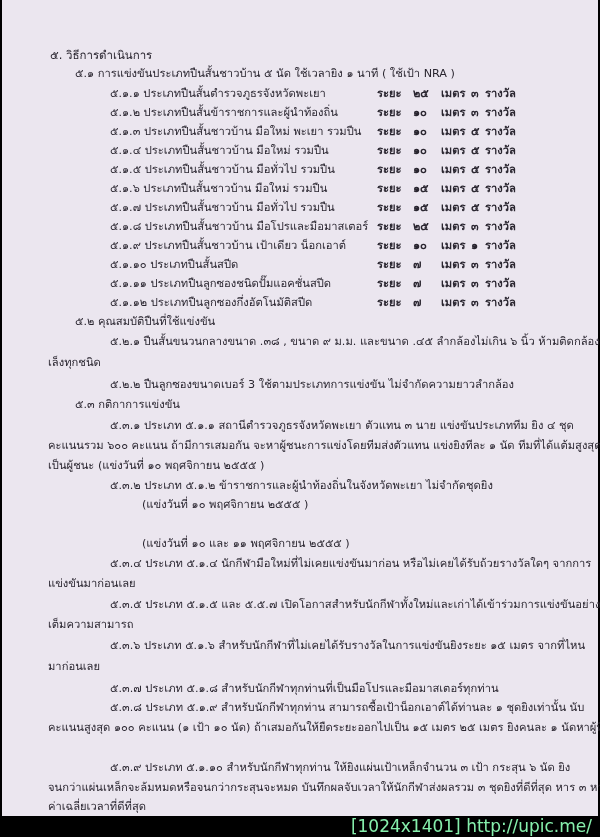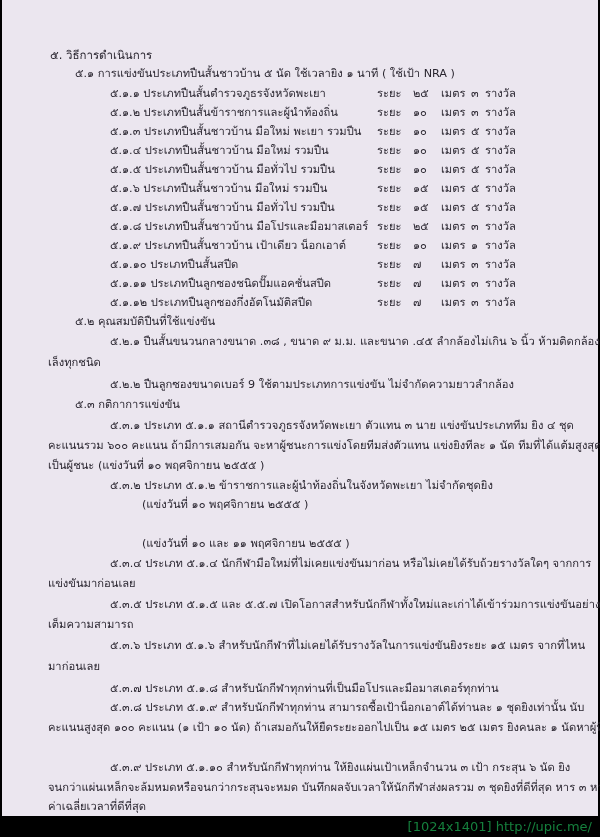--- a/index.html
+++ b/index.html
@@ -16,32 +16,32 @@
   }
   .line {
     position: absolute; font-size: 11.2px; white-space: nowrap; line-height: 15px;
   }
   .title { left: 48px; font-size: 11.5px; text-align: right; }
   .l1 { left: 73px; }
   .l2 { left: 108px; }
   .l3 { left: 140px; }
   .l0 { left: 46px; }
   .dist { position: absolute; left: 375px; font-size: 11.2px; white-space: nowrap; line-height: 15px; }
-  .dist span { display: inline-block; }
+  .dist span { display: inline-block; font-weight: bold; }
   .d-label { width: 36px; }
   .d-val { width: 28px; }
   .d-unit { width: 30px; }
   .d-num { width: 14px; }
   .footer {
     position: absolute; left: 0; top: 816px; width: 600px; height: 21px;
     background: #000;
   }
   .watermark {
     position: absolute; right: 8px; top: 2px;
-    color: #15803d; font-size: 13px; line-height: 17px;
+    color: #86efac; font-size: 17px; line-height: 17px;
     font-family: "DejaVu Sans", sans-serif;
   }
 </style>
 </head>
 <body>
 
 <div class="page">
   <div class="line title" style="top:48px">๕. วิธีการดำเนินการ</div>
   <div class="line l1" style="top:66px">๕.๑ การแข่งขันประเภทปืนสั้นชาวบ้าน ๕ นัด ใช้เวลายิง ๑ นาที ( ใช้เป้า NRA )</div>
 
@@ -79,21 +79,21 @@
     <div class="line l2" style="top:276px">๕.๑.๑๑ ประเภทปืนลูกซองชนิดปั๊มแอคชั่นสปีด</div>
     <div class="dist" style="top:276px"><span class="d-label">ระยะ</span><span class="d-val">๗</span><span class="d-unit">เมตร</span><span class="d-num">๓</span><span>รางวัล</span></div>
 
     <div class="line l2" style="top:295px">๕.๑.๑๒ ประเภทปืนลูกซองกึ่งอัตโนมัติสปีด</div>
     <div class="dist" style="top:295px"><span class="d-label">ระยะ</span><span class="d-val">๗</span><span class="d-unit">เมตร</span><span class="d-num">๓</span><span>รางวัล</span></div>
   </div>
 
   <div class="line l1" style="top:314px">๕.๒ คุณสมบัติปืนที่ใช้แข่งขัน</div>
   <div class="line l2" style="top:334px">๕.๒.๑ ปืนสั้นขนวนกลางขนาด .๓๘ , ขนาด ๙ ม.ม. และขนาด .๔๕ ลำกล้องไม่เกิน ๖ นิ้ว ห้ามติดกล้อง</div>
   <div class="line l0" style="top:355px">เล็งทุกชนิด</div>
-  <div class="line l2" style="top:377px">๕.๒.๒ ปืนลูกซองขนาดเบอร์ 9 ใช้ตามประเภทการแข่งขัน ไม่จำกัดความยาวลำกล้อง</div>
+  <div class="line l2" style="top:377px">๕.๒.๒ ปืนลูกซองขนาดเบอร์ 3 ใช้ตามประเภทการแข่งขัน ไม่จำกัดความยาวลำกล้อง</div>
 
   <div class="line l1" style="top:397px">๕.๓ กติกาการแข่งขัน</div>
 
   <div class="line l2" style="top:418px">๕.๓.๑ ประเภท ๕.๑.๑ สถานีตำรวจภูธรจังหวัดพะเยา ตัวแทน ๓ นาย แข่งขันประเภททีม ยิง ๔ ชุด</div>
   <div class="line l0" style="top:438px">คะแนนรวม ๖๐๐ คะแนน ถ้ามีการเสมอกัน จะหาผู้ชนะการแข่งโดยทีมส่งตัวแทน แข่งยิงทีละ ๑ นัด ทีมที่ได้แต้มสูงสุด</div>
   <div class="line l0" style="top:458px">เป็นผู้ชนะ (แข่งวันที่ ๑๐ พฤศจิกายน ๒๕๕๕ )</div>
 
   <div class="line l2" style="top:478px">๕.๓.๒ ประเภท ๕.๑.๒ ข้าราชการและผู้นำท้องถิ่นในจังหวัดพะเยา ไม่จำกัดชุดยิง</div>
   <div class="line l3" style="top:497px">(แข่งวันที่ ๑๐ พฤศจิกายน ๒๕๕๕ )</div>
 

